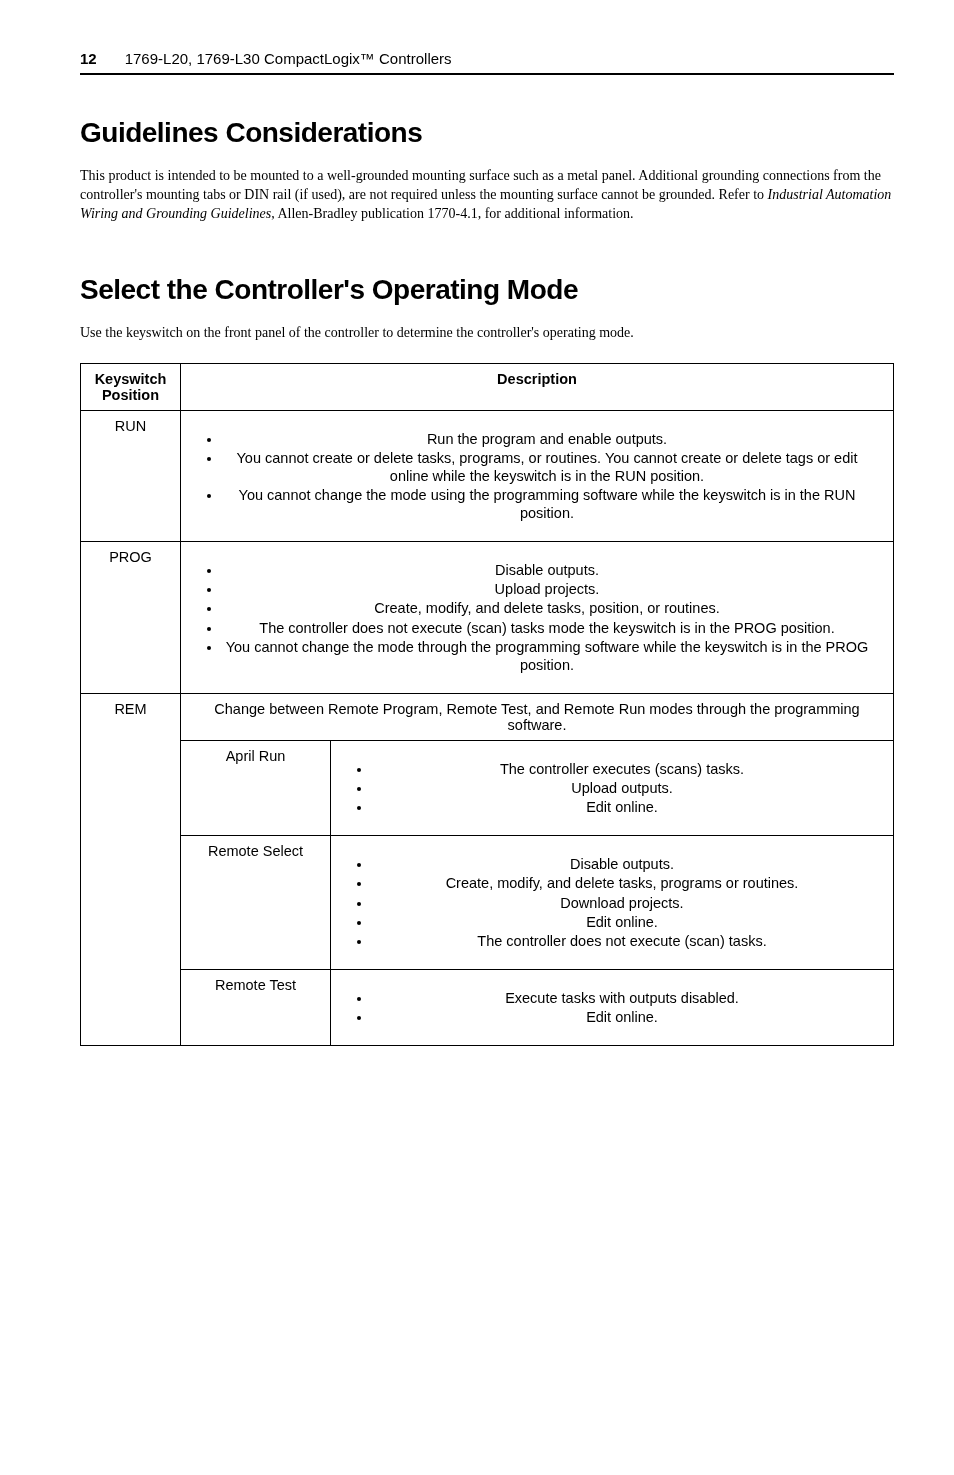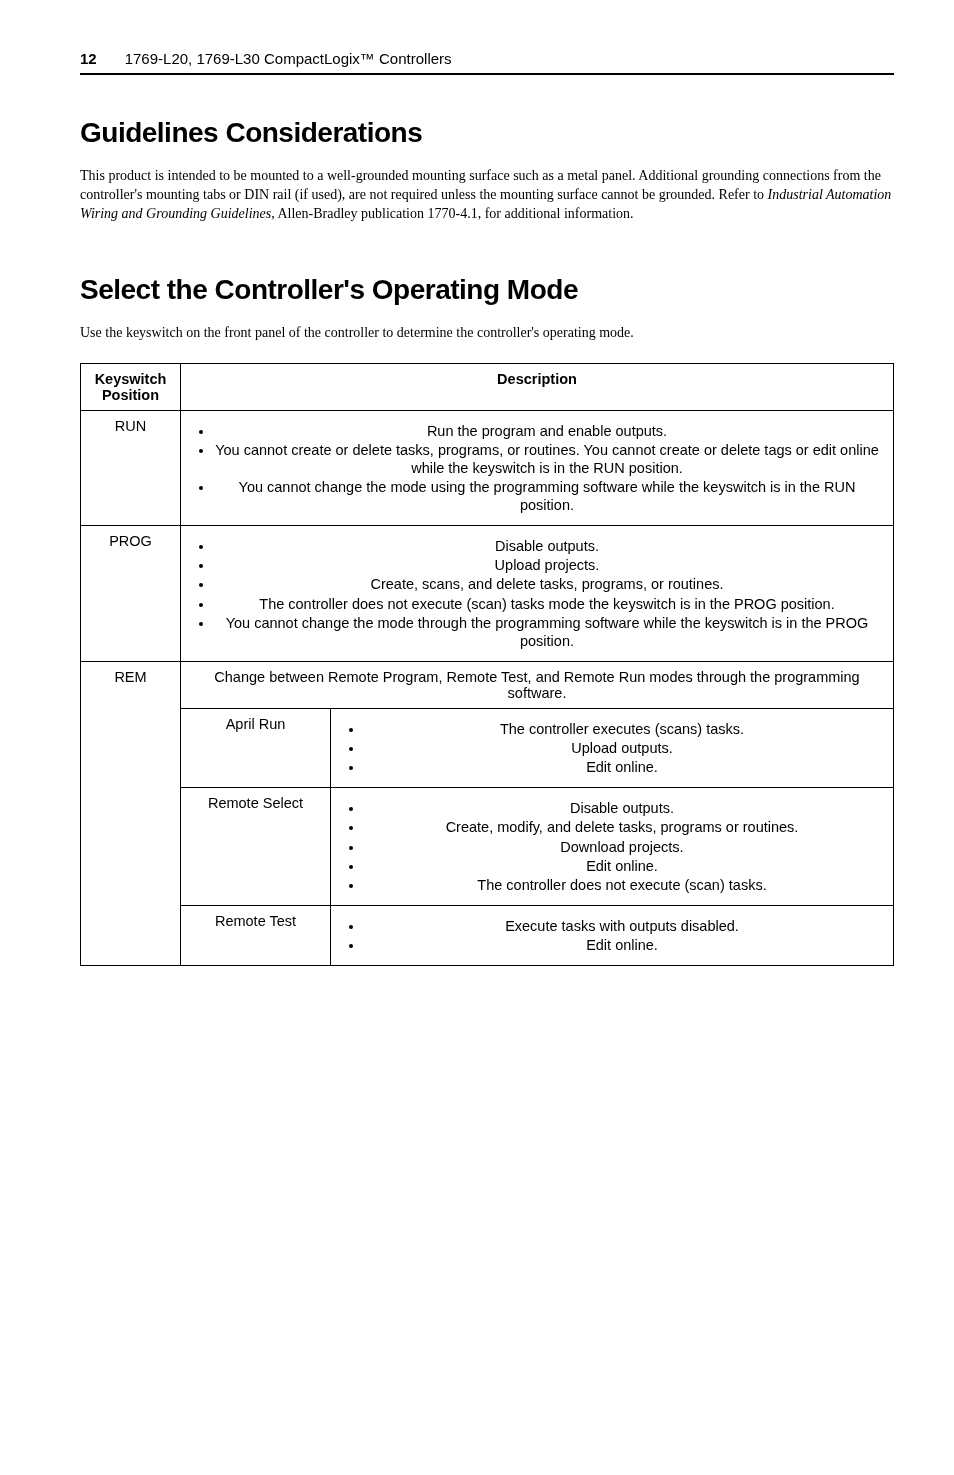--- a/index.html
+++ b/index.html
@@ -69,21 +69,21 @@
   }
   .thick-bottom th {
     border-bottom: 2.5px solid #000;
   }
   col.c1 { width: 100px; }
   col.c2 { width: 150px; }
   col.c3 { width: auto; }
   .center { text-align: right; }
   td ul, th ul {
     list-style: disc;
-    margin: 4px;
+    margin: 12px;
     padding-left: 20px;
   }
   td ul li, th ul li {
     margin-bottom: 1px;
     line-height: 1.25;
   }
   .footer {
     position: absolute;
     font-family: Helvetica, Arial, sans-serif;
     font-size: 15px;
@@ -132,21 +132,21 @@
       </ul>
     </td>
   </tr>
 
   <tr>
     <td class="center">PROG</td>
     <td colspan="2">
       <ul>
         <li>Disable outputs.</li>
         <li>Upload projects.</li>
-        <li>Create, scans, and delete tasks, programs, or routines.</li>
+        <li>Create, modify, and delete tasks, position, or routines.</li>
         <li>The controller does not execute (scan) tasks mode the keyswitch is in the PROG position.</li>
         <li>You cannot change the mode through the programming software while the keyswitch is in the PROG position.</li>
       </ul>
     </td>
   </tr>
 
   <tr>
     <td rowspan="4" class="center">REM</td>
     <td colspan="2">Change between Remote Program, Remote Test, and Remote Run modes through the programming software.</td>
   </tr>

